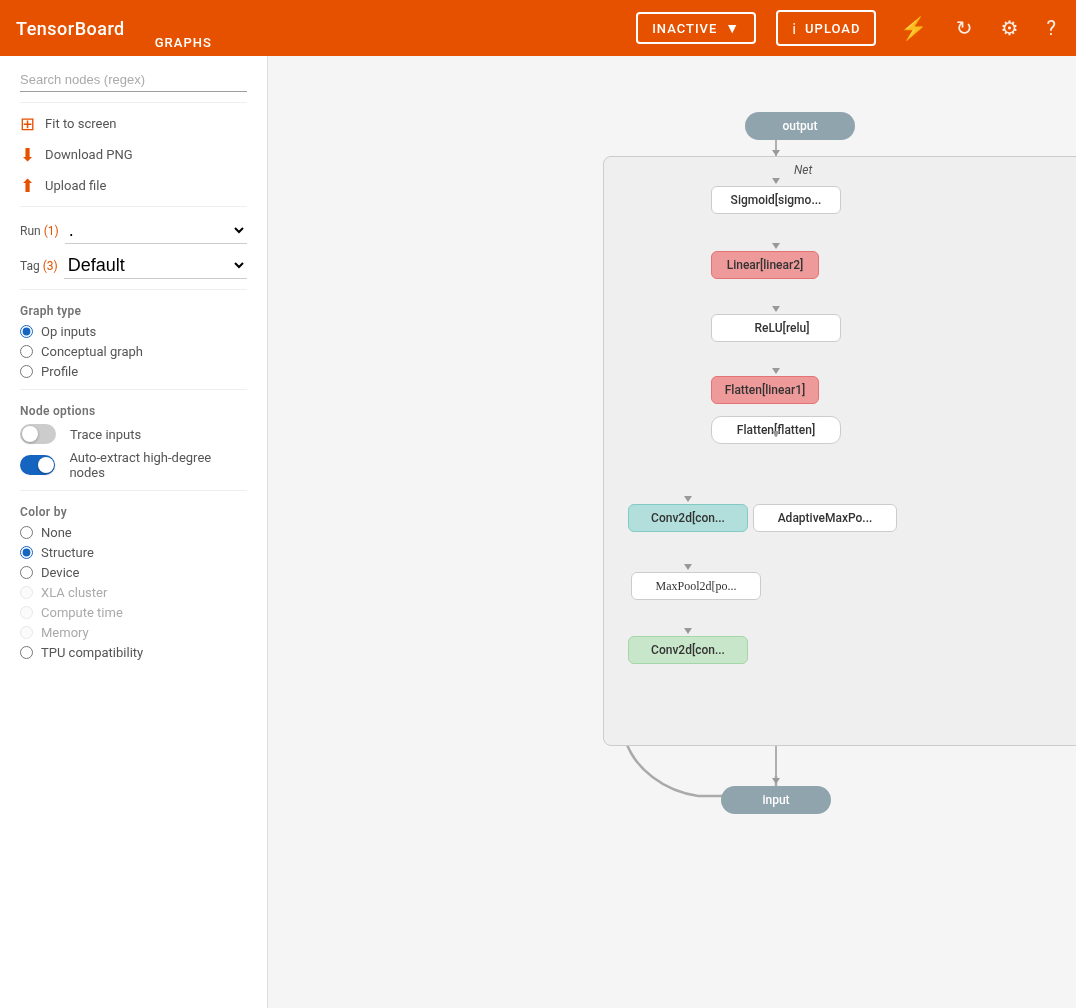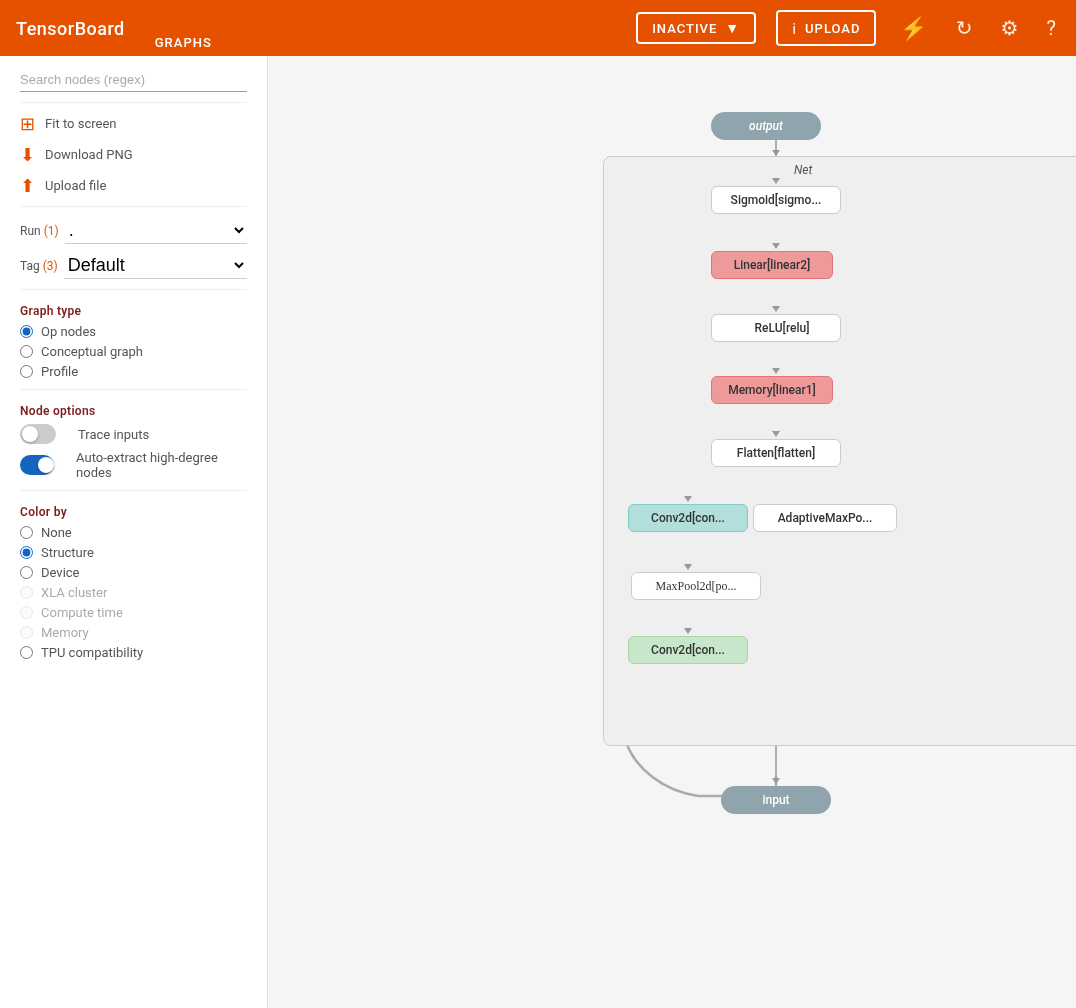--- a/index.html
+++ b/index.html
@@ -119,40 +119,40 @@
       font-size: 18px;
       background: transparent;
       outline: none;
       cursor: pointer;
       padding: 2px 0;
     }
 
     .section-title {
       font-size: 12px;
       font-weight: 600;
-      color: #7f1d1d;
+      color: #737373;
       margin: 14px 0 6px 0;
       letter-spacing: 0.3px;
     }
 
     .radio-item {
       display: flex;
       align-items: center;
       gap: 8px;
       margin: 5px 0;
       cursor: pointer;
       font-size: 13px;
       color: #555;
     }
     .radio-item input[type="radio"] { accent-color: #1565c0; cursor: pointer; }
 
     .toggle-item {
       display: flex;
       align-items: center;
-      gap: 22px;
+      gap: 14px;
       margin: 6px 0;
       font-size: 13px;
       color: #555;
     }
     .toggle {
       position: relative;
       width: 36px;
       height: 20px;
       cursor: pointer;
     }
@@ -215,21 +215,21 @@
       background: white;
       color: #333;
       border: 1px solid #ccc;
       width: 130px;
       height: 28px;
     }
     .node-linear-orange {
       background: #ef9a9a;
       color: #333;
       border: 1px solid #e57373;
-      width: 122px;
+      width: 108px;
       height: 28px;
     }
     .node-relu {
       background: white;
       color: #333;
       border: 1px solid #ccc;
       width: 130px;
       height: 28px;
       padding-left: 12px;
     }
@@ -370,21 +370,21 @@
         <option>Default</option>
       </select>
     </div>
 
     <hr class="divider">
 
     <div class="section-title">Graph type</div>
 
     <div class="radio-item">
       <input type="radio" name="graph-type" checked="" style="">
-      <span>Op nodes</span>
+      <span>Op inputs</span>
     </div>
     <div class="radio-item">
       <input type="radio" name="graph-type" style="">
       <span>Conceptual graph</span>
     </div>
     <div class="radio-item">
       <input type="radio" name="graph-type" style="">
       <span>Profile</span>
     </div>
 
@@ -483,45 +483,45 @@
 
       <defs>
         <marker id="arrow" markerWidth="6" markerHeight="6" refX="3" refY="3" orient="auto">
           <path d="M0,0 L6,3 L0,6 Z" fill="#999"></path>
         </marker>
       </defs>
     </svg>
 
     <div style="position:absolute; top:0; left:0; width:100%; height:100%;">
 
-      <div class="node-box node-output" style="left:443px; top:56px;font-style:italic;">
+      <div class="node-box node-output" style="left:477px; top:56px;">
         <span>output</span>
       </div>
 
       <div class="net-box" style="left:335px; top:100px; width:565px; height:590px;">
         <div class="net-label" style="left:190px; top:6px;">Net</div>
       </div>
 
       <div class="node-box node-sigmoid" style="left:443px; top:130px;">
         <span>Sigmoid[sigmo...</span>
       </div>
 
       <div class="node-box node-linear-orange" style="left:443px; top:195px;">
         <span>Linear[linear2]</span>
       </div>
 
       <div class="node-box node-relu" style="left:443px; top:258px;">
         <span>ReLU[relu]</span>
       </div>
 
       <div class="node-box node-linear-orange" style="left:443px; top:320px;">
-        <span>Memory[linear1]</span>
-      </div>
-
-      <div class="node-box node-flatten" style="left:443px; top:383px;">
+        <span>Flatten[linear1]</span>
+      </div>
+
+      <div class="node-box node-flatten" style="left:443px; top:360px;border-radius:10px;">
         <span>Flatten[flatten]</span>
       </div>
 
       <div class="node-box node-conv-blue" style="left:360px; top:448px;">
         <span>Conv2d[con...</span>
       </div>
 
       <div class="node-box node-adaptive" style="left:485px; top:448px;">
         <span>AdaptiveMaxPo...</span>
       </div>

